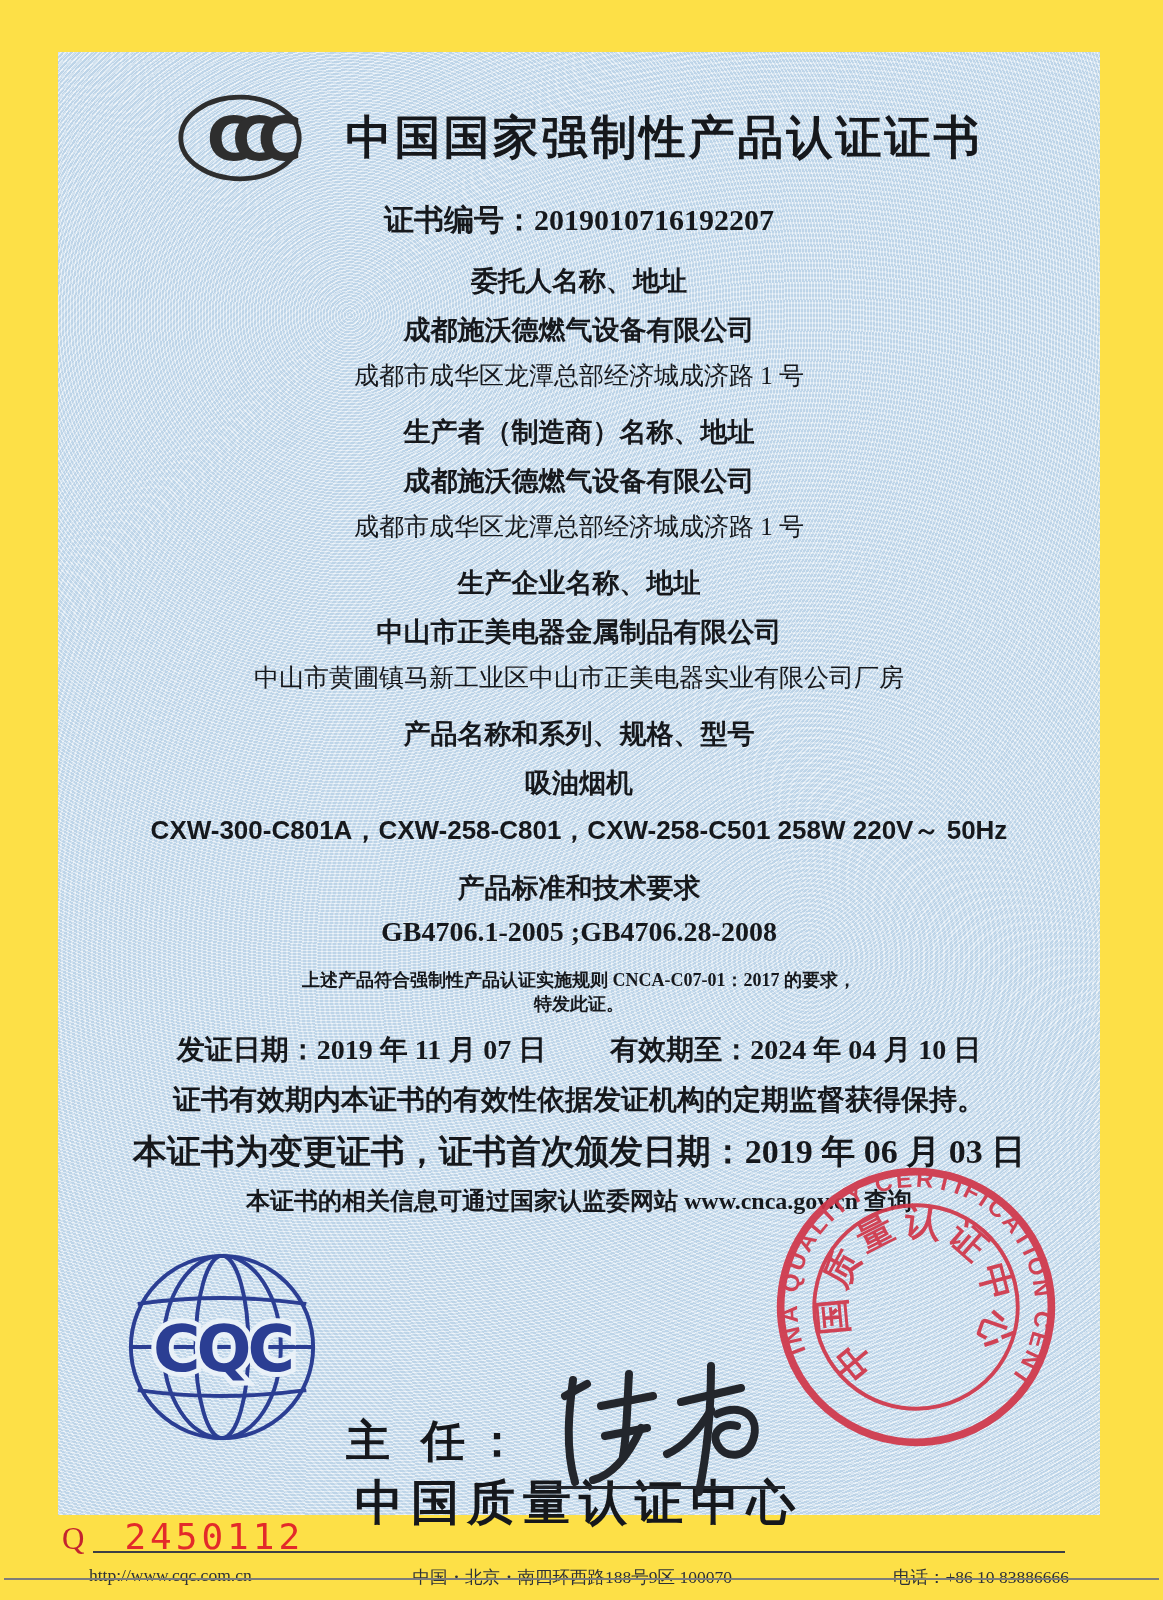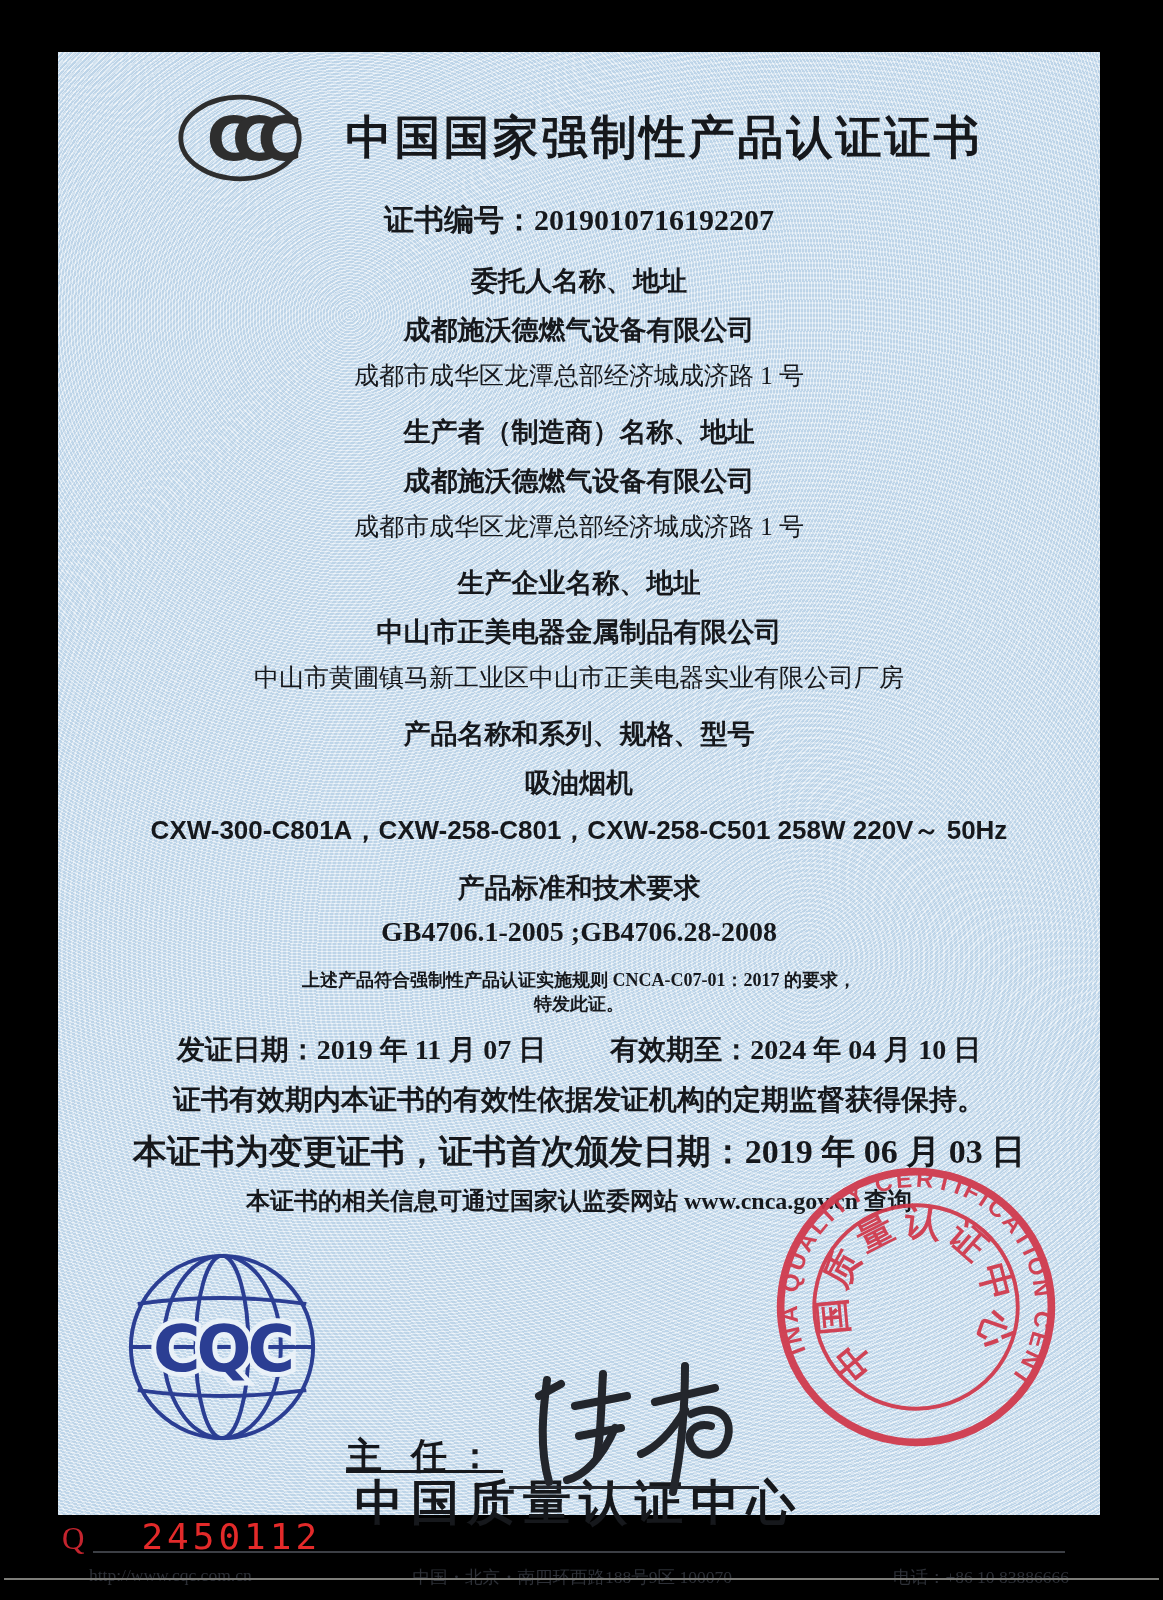--- a/index.html
+++ b/index.html
@@ -1,21 +1,21 @@
 <!DOCTYPE html>
 <html><head>
 <meta charset="utf-8">
 <style>
   * { margin:0; padding:0; box-sizing:border-box; }
   html,body { background:#e9e9e7; }
   body { font-family:"Liberation Serif","DejaVu Serif",serif; }
 
   .page {
     position:relative; width:1163px; height:1600px; margin:0 auto;
-    background:#000000; overflow:hidden;
+    background:#fde047; overflow:hidden;
   }
 
   
   .cert {
     position:absolute; left:58px; top:52px; width:1042px; height:1463px;
     background-color:#cfe0ee;
     background-image:
       repeating-radial-gradient(circle at 28% 18%, rgba(255,255,255,0.45) 0 1px, rgba(158,192,222,0.22) 1px 3px),
       repeating-radial-gradient(circle at 72% 62%, rgba(255,255,255,0.35) 0 2px, rgba(158,192,222,0.18) 2px 5px);
     color:#16181c; text-align:center; padding-top:40px;
@@ -41,38 +41,38 @@
   .dates-row .gap { display:inline-block; width:64px; }
 
   .note-validity { margin-top:12px; font-size:28px; font-weight:700;text-align:center; }
   .note-change   { margin-top:10px; font-size:34px; font-weight:700; }
   .note-info     { margin-top:10px; font-size:24px; font-weight:600; }
 
   .sign-row { position:relative; height:248px; margin-top:4px; }
   .cqc-logo { position:absolute; left:66px; top:28px; width:196px; height:196px; }
 
   .director { position:absolute; left:288px; top:118px; display:flex; align-items:flex-end; }
-  .director-label { font-size:36px; font-weight:700; letter-spacing:10px; padding-bottom:8px;text-decoration:underline; }
+  .director-label { font-size:44px; font-weight:700; letter-spacing:10px; padding-bottom:18px; }
   .sig-box { position:relative; width:250px; height:150px; margin-left:6px;
              border-bottom:3px solid #23262c; }
   .sig-box svg { position:absolute; left:0; bottom:-28px; width:250px; height:170px; }
 
   .stamp { position:absolute; right:40px; top:-58px; width:288px; height:288px;
            transform:rotate(8deg); opacity:.93; }
 
   .org-title { font-size:48px; font-weight:900; letter-spacing:8px; margin-top:2px;
                font-family:"Liberation Sans","DejaVu Sans",sans-serif; }
 
   .footer-rule { width:972px; margin:16px auto 0; border-top:2px solid #3c3f45; }
   .footer-row { width:980px; margin:12px auto 0; display:flex; justify-content:space-between;
                 font-size:17.5px; color:#2d3037; font-weight:500; }
 
   .serial { position:absolute; left:62px; top:1516px; display:flex; align-items:baseline; }
   .serial-prefix { font-size:31px; color:#c4242e; font-family:"Liberation Serif",serif; }
-  .serial-number { font-size:36px; color:#e32a2a; margin-left:57px; letter-spacing:4px;
+  .serial-number { font-size:36px; color:#e32a2a; margin-left:40px; letter-spacing:4px;
                    font-family:"DejaVu Sans Mono",monospace; }
 
   .bottom-line { position:absolute; left:4px; top:1578px; width:1155px; height:2px; background:#7d7d79; }
 </style>
 </head>
 <body>
 
 <div class="page">
   <div class="cert">
 

